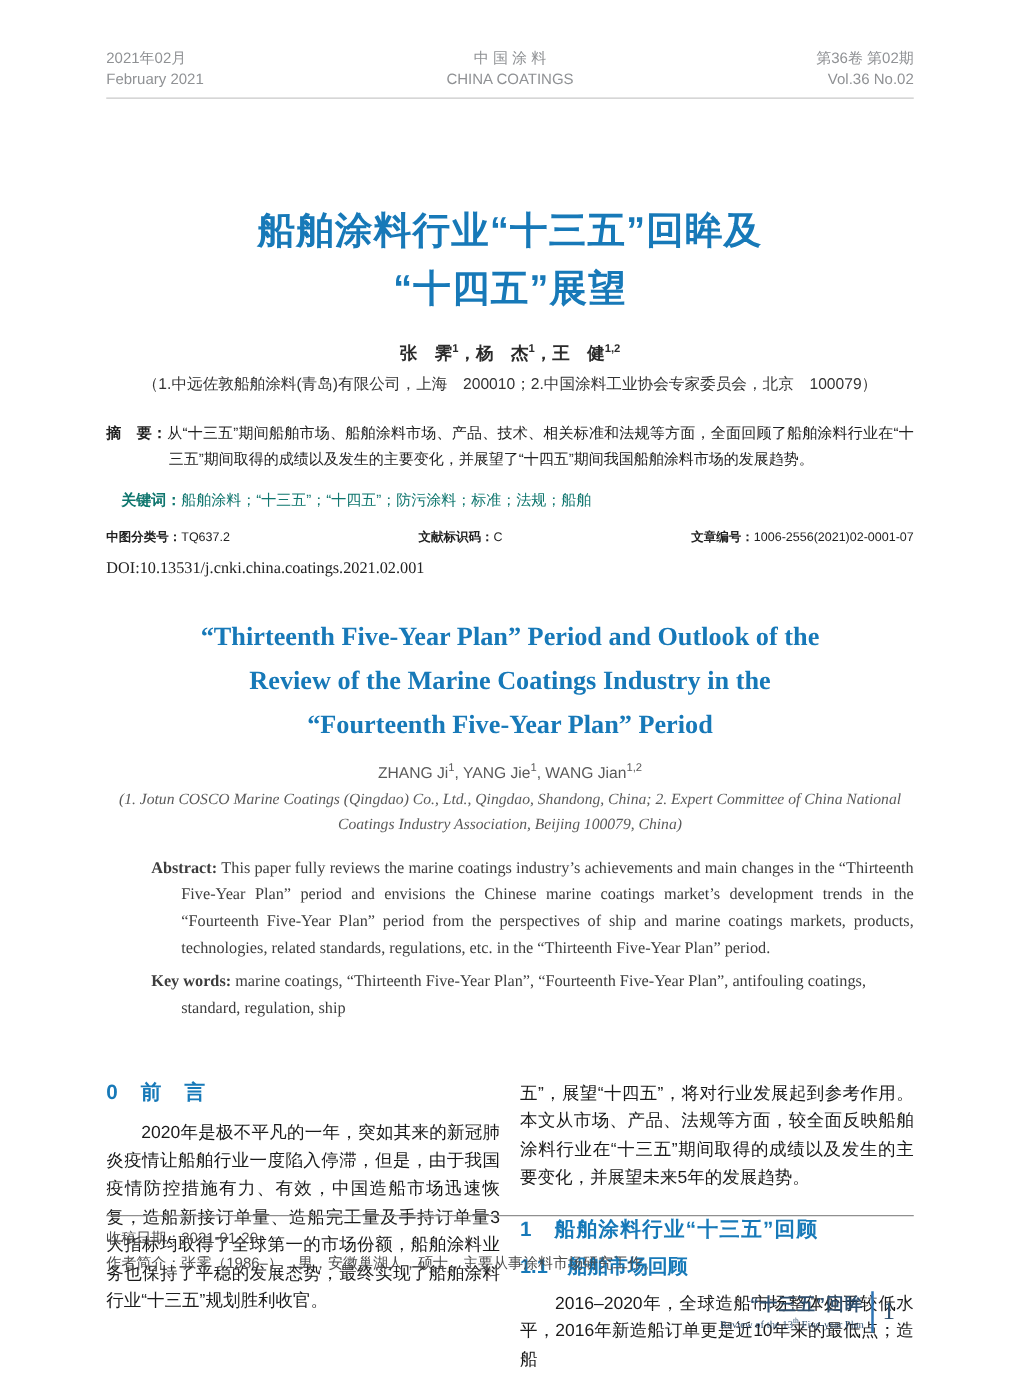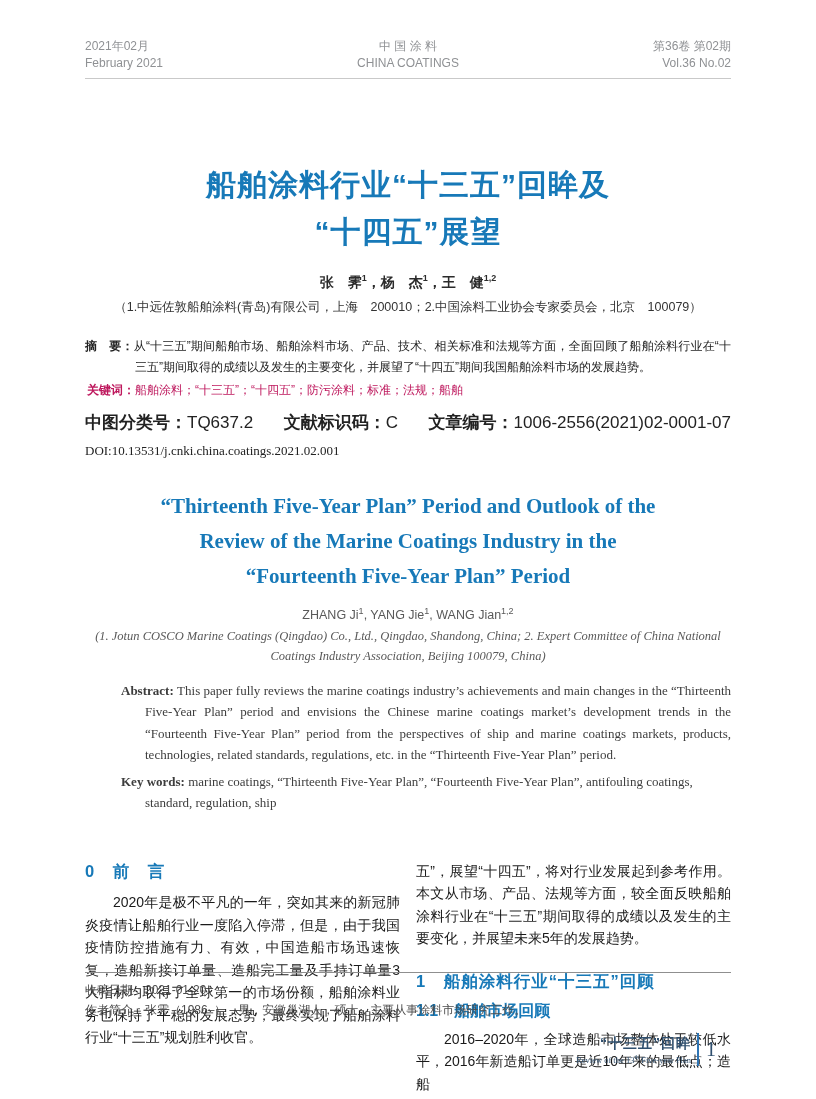--- a/index.html
+++ b/index.html
@@ -30,27 +30,27 @@
   .authors-zh sup, .authors-en sup{font-size:9px;}
   .affiliation-zh{
     margin:7px 0 0 0; text-align:center; font-size:12.5px; color:#333;
   }
   
   .abs-zh{
     margin:20px 0 0 0; font-size:12px; line-height:21px; color:#222;
     text-align:justify; padding-left:50px; text-indent:-50px;
   }
   .kw-zh{
-    margin:2px; font-size:12px; line-height:21px; color:#be185d;
+    margin:12px; font-size:12px; line-height:21px; color:#0f766e;
     padding-left:50px; text-indent:-50px;
   }
   .lbl-zh{font-weight:bold;}
   .meta-row{
     display:flex; justify-content:space-between; margin-top:10px;
-    font-size:17px; color:#222;
+    font-size:10px; color:#222;
   }
   .meta-row b{font-weight:bold;}
   .doi-line{
     margin-top:9px; font-family:"Liberation Serif", serif; font-size:13px; color:#222;
   }
   
   .title-en{
     margin-top:30px; text-align:center; color:#1779b8;
     font-family:"Liberation Serif", serif; font-weight:bold;
     font-size:21px; line-height:35px;

